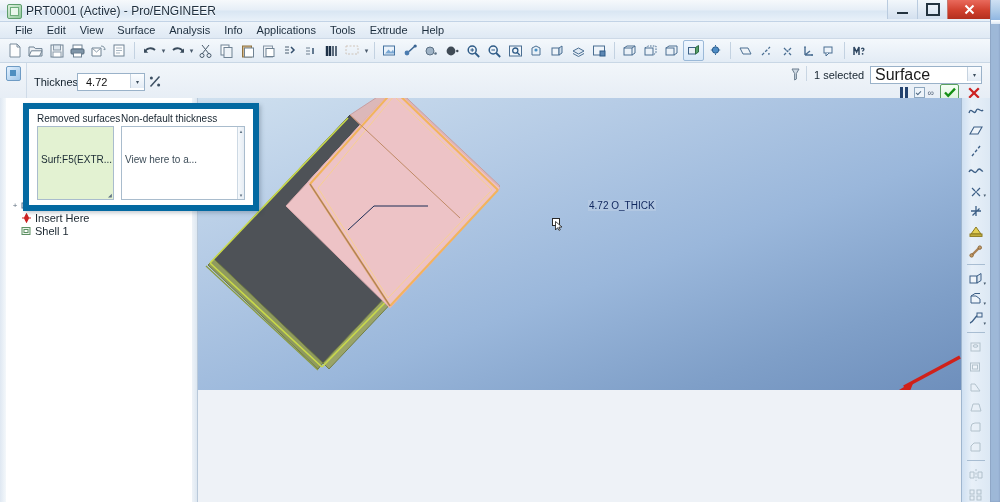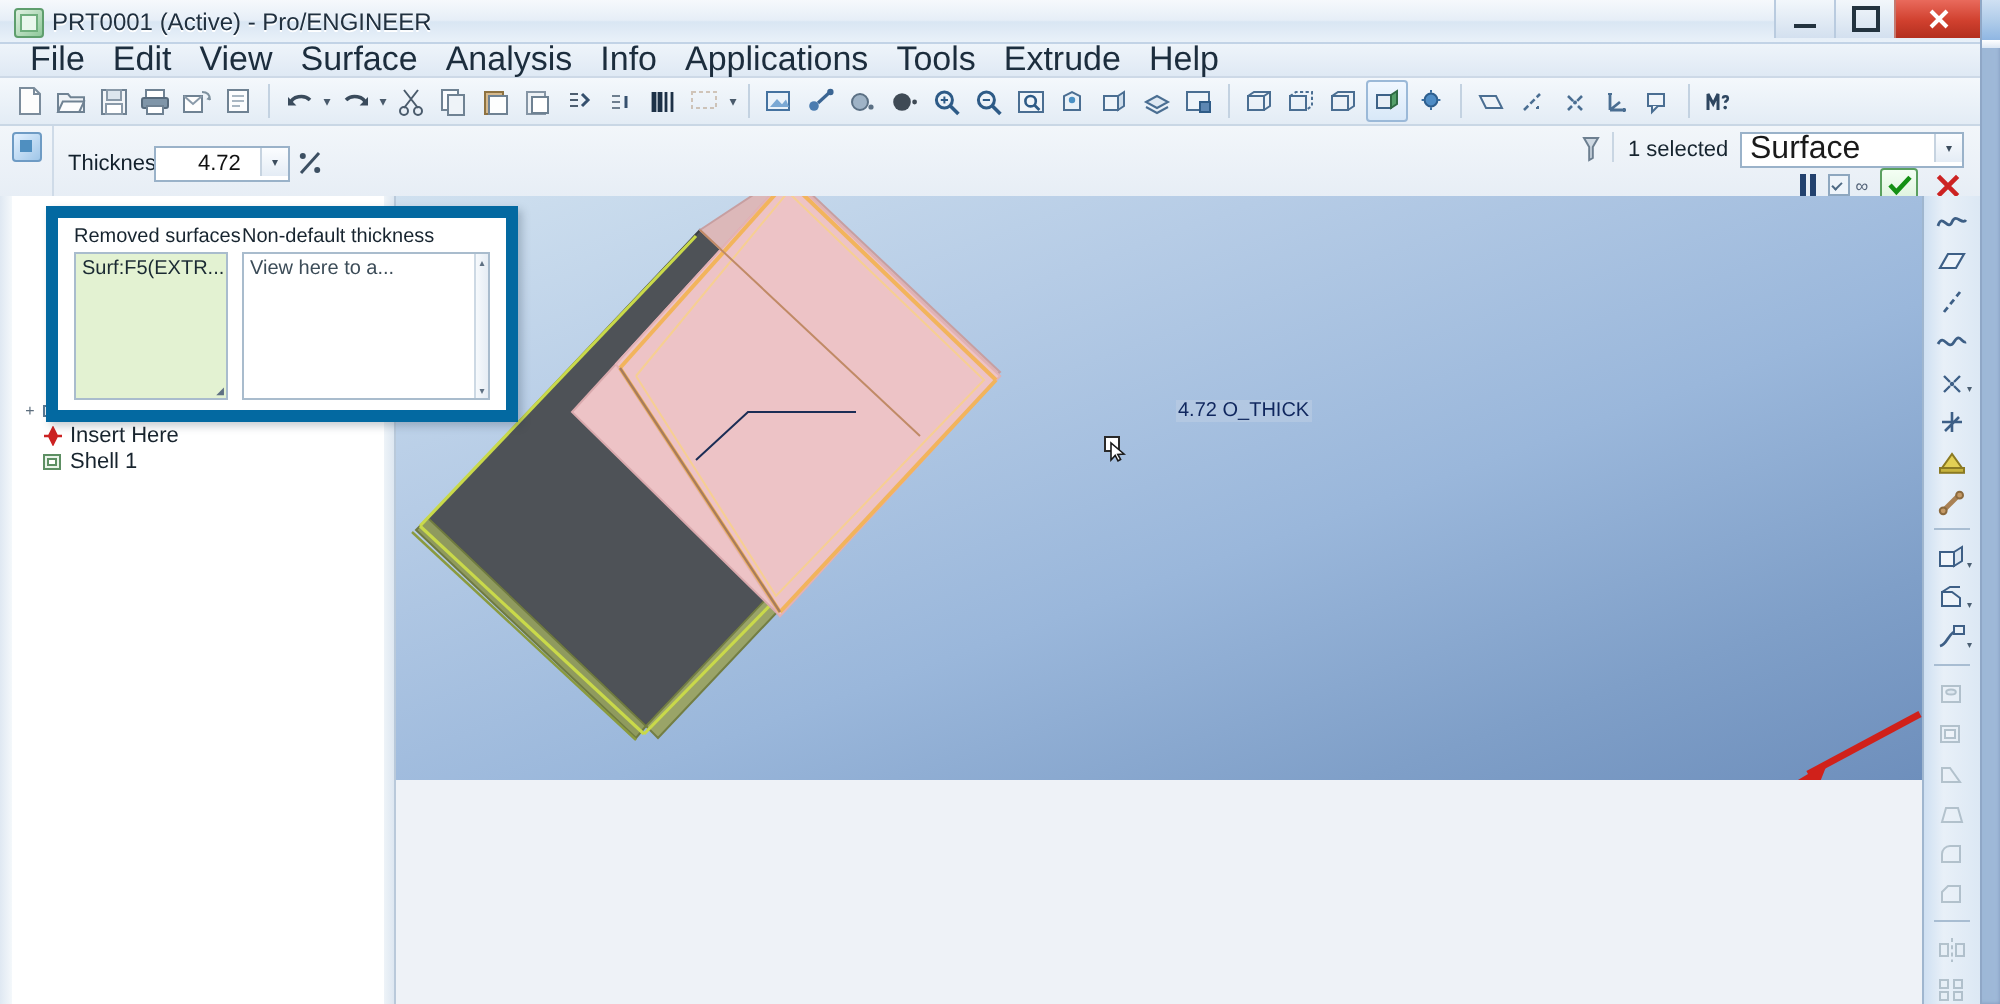--- a/index.html
+++ b/index.html
@@ -51,21 +51,21 @@
     font-size:11px;color:#23333f;}
   .wbtn.close{width:42px;background:linear-gradient(180deg,#e8araa,#c0392b);
     background:linear-gradient(180deg,#e96a5c 0%,#d0402e 55%,#b32f1f 100%);color:#fff;
     border-left:1px solid #c47a70;}
   .wbtn .glyph-min{display:block;width:11px;height:2px;background:#23333f;margin-top:6px;}
   .wbtn .glyph-max{display:block;width:10px;height:9px;border:2px solid #23333f;}
 
   
   .menubar{height:16px;display:flex;align-items:center;padding-left:8px;gap:0;
     background:linear-gradient(180deg,#eef4fa,#dfe9f4);border-bottom:1px solid #cdd9e7;}
-  .menu-item{padding:1px 7px;font-size:17px;color:#1c2d3d;cursor:default;white-space:nowrap;}
+  .menu-item{padding:1px 7px;font-size:11px;color:#1c2d3d;cursor:default;white-space:nowrap;}
 
   
   .toolbar{height:23px;display:flex;align-items:center;padding-left:4px;
     background:linear-gradient(180deg,#f4f8fc,#e3ecf5);border-bottom:1px solid #c9d7e5;}
   .tb-sep{width:1px;height:17px;margin:0 4px;background:#c3d2e1;}
   .tbi{width:19px;height:19px;margin:0 1px;display:flex;align-items:center;justify-content:center;
     position:relative;}
   .tbi svg{display:block;}
   .tbi.dis{opacity:.4;}
   .tbi.framed{border:1px solid #9bb9d8;background:linear-gradient(180deg,#f0f7ff,#d8e8f8);border-radius:2px;}
@@ -74,21 +74,21 @@
   
   .dash{position:relative;height:38px;
     background:linear-gradient(180deg,#f2f6fa,#e6edf5);border-bottom:1px solid #c9d7e5;}
   .dash-leftico{position:absolute;left:6px;top:3px;width:13px;height:13px;
     background:linear-gradient(135deg,#e3f1ff,#9fc6e8);border:1px solid #6e9bc4;border-radius:2px;}
   .dash-leftico:after{content:"";position:absolute;left:3px;top:3px;width:6px;height:6px;background:#4f8fc0;}
   .dash-vsep{position:absolute;left:26px;top:0;width:1px;height:38px;background:#cfdbe8;}
   .thick-lbl{position:absolute;left:34px;top:13px;font-size:11px;color:#12202c;}
   .thick-box{position:absolute;left:77px;top:10px;width:66px;height:16px;
     border:1px solid #9ab2c9;background:#fff;display:flex;align-items:center;}
-  .thick-box span{padding-left:21px;font-size:11px;color:#111;}
+  .thick-box span{padding-left:8px;font-size:11px;color:#111;}
   .thick-drop{position:absolute;right:0;top:0;width:13px;height:14px;
     border-left:1px solid #c6d3e0;background:linear-gradient(180deg,#fbfdff,#e4ecf5);
     display:flex;align-items:center;justify-content:center;font-size:6px;color:#3c4d5d;}
   .flip-btn{position:absolute;left:146px;top:10px;width:17px;height:16px;
     display:flex;align-items:center;justify-content:center;}
 
   
   .dtabs{position:absolute;left:30px;top:27px;display:flex;align-items:flex-end;height:14px;}
   .dtab{padding:1px 7px;font-size:11px;color:#17262f;border:1px solid transparent;border-bottom:none;}
   .dtab.active{background:#fff;border-color:#aebfd1;border-radius:2px 2px 0 0;}
@@ -122,21 +122,21 @@
   .nav-scroll{position:absolute;right:0;top:0;width:5px;height:404px;
     background:linear-gradient(90deg,#eef3f8,#dde7f1);}
 
   
   .refpanel{position:absolute;left:23px;top:5px;width:224px;height:96px;background:#fff;
     border:6px solid #0369a1;box-shadow:2px 2px 4px rgba(30,50,70,.25);z-index:20;}
   .ref-col{position:absolute;top:4px;}
   .ref-hdr{font-size:10px;color:#17242f;margin-bottom:2px;white-space:nowrap;}
   .ref-listbox{border:1px solid #a9bccd;background:#fff;position:relative;}
   .ref-listbox.green{background:#e3f2d2;}
-  .ref-item{font-size:10px;padding:2px 3px;color:#1a2a33;white-space:nowrap;overflow:hidden;}
+  .ref-item{font-size:10px;padding:2px 3px;color:#1a2a33;white-space:nowrap;overflow:hidden;margin-top:25px;}
   .lb-scroll{position:absolute;right:0;top:0;width:6px;height:100%;
     background:linear-gradient(90deg,#f6f9fc,#e6edf4);border-left:1px solid #cdd9e4;}
   .lb-arrow{position:absolute;right:0;width:6px;height:6px;display:flex;align-items:center;
     justify-content:center;font-size:5px;color:#5f7183;}
 
   
   .tree{position:absolute;left:10px;top:101px;width:180px;}
   .tnode{display:flex;align-items:center;height:12px;margin-bottom:1px;font-size:11px;color:#18242e;}
   .tnode .ind{width:10px;display:flex;align-items:center;justify-content:center;font-size:8px;color:#5d6e7e;}
   .tnode .tico{width:13px;display:flex;align-items:center;justify-content:center;}

